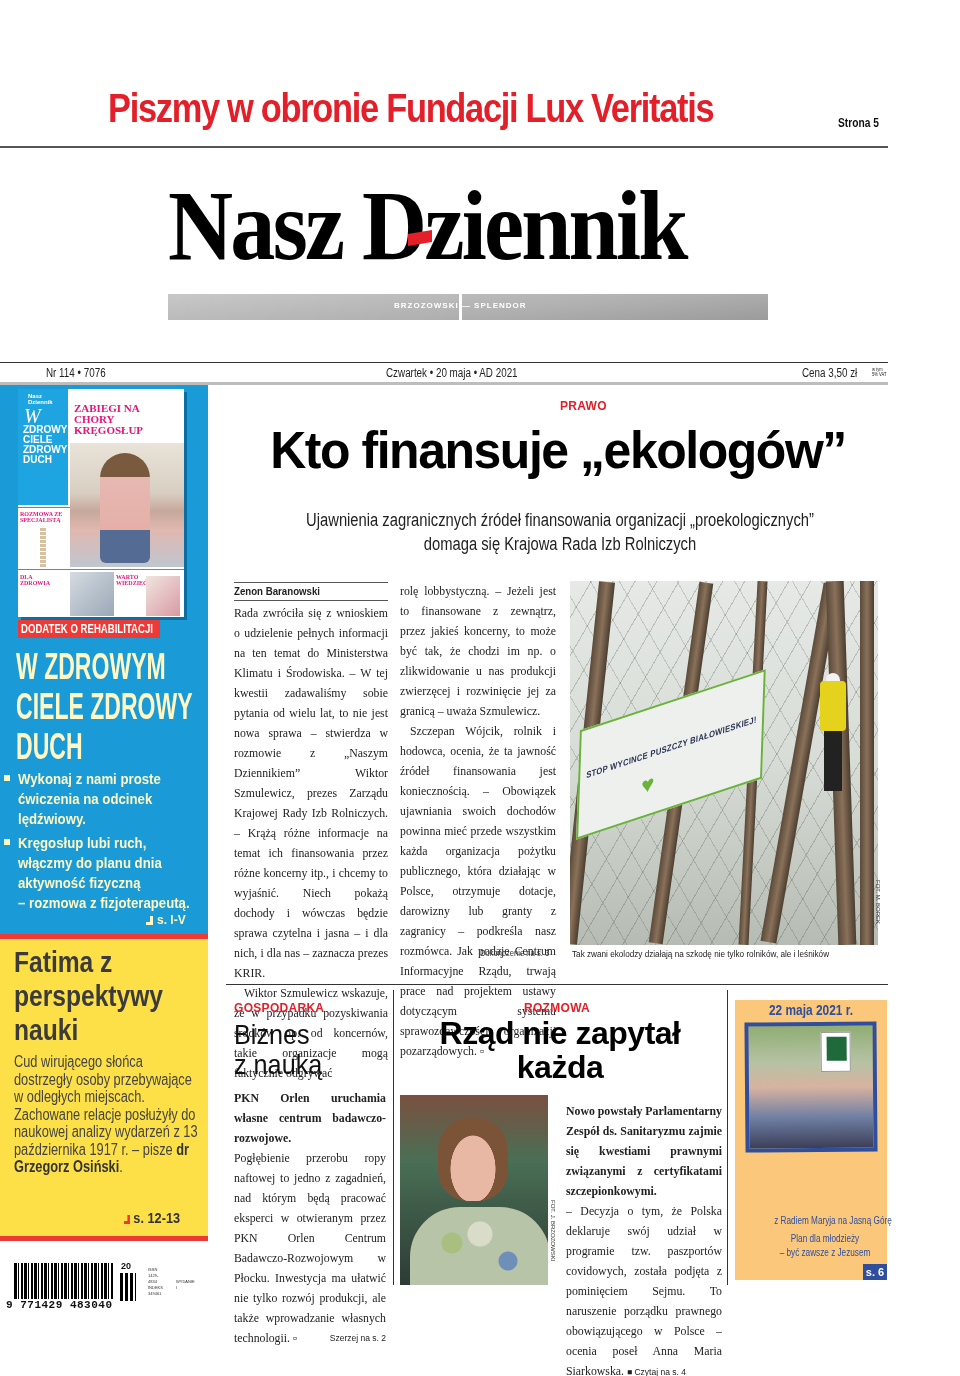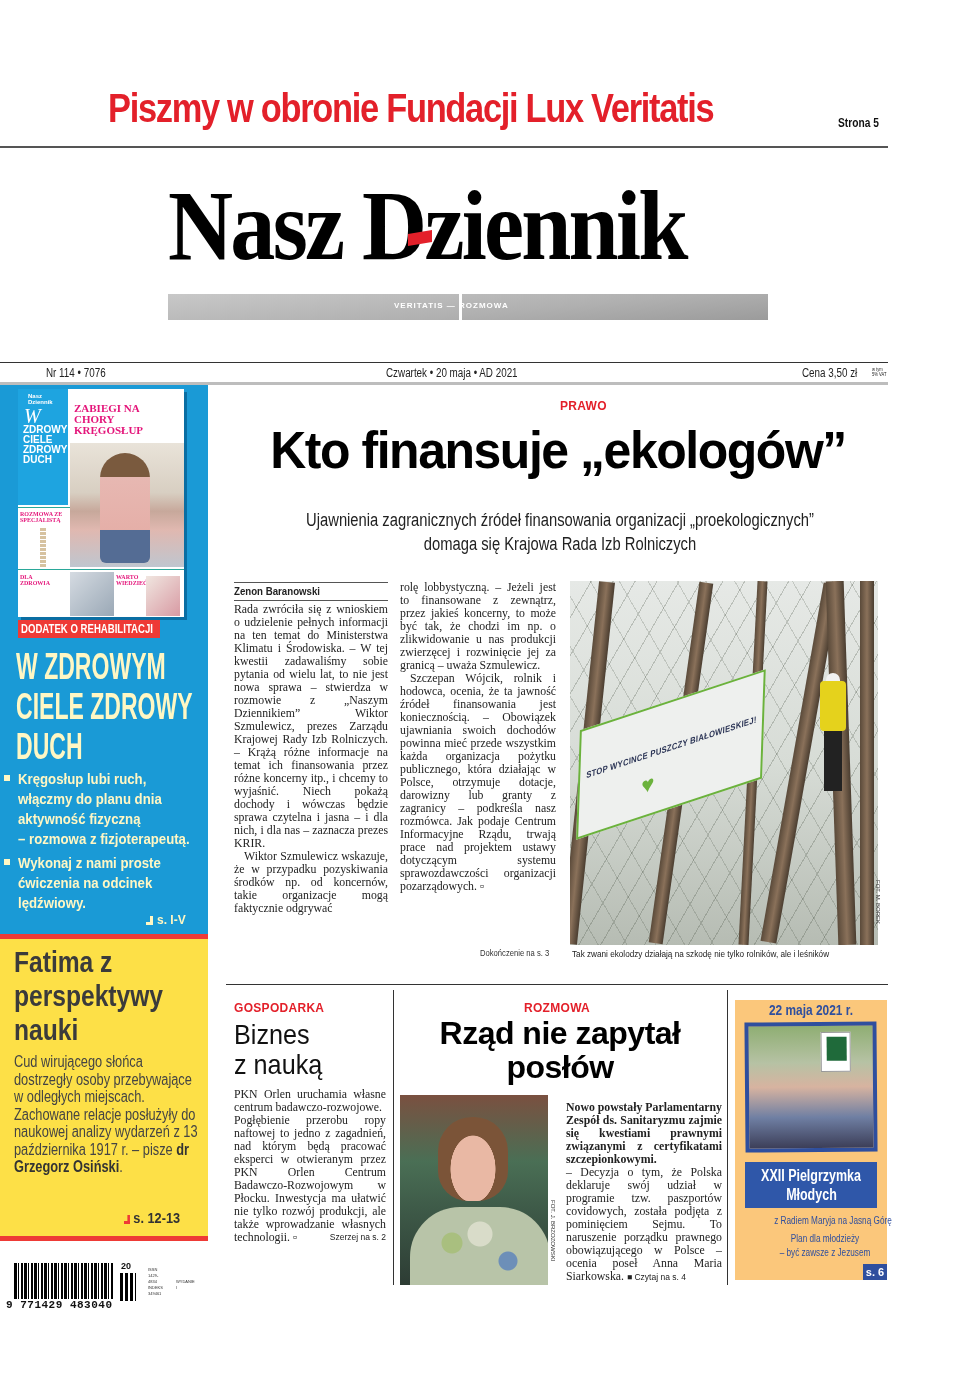--- a/index.html
+++ b/index.html
@@ -77,21 +77,21 @@
   .bar-small { position: absolute; left: 144px; top: 4px; font-size: 4px; line-height: 6px; color: #333; width: 16px; }
   .bar-small2 { position: absolute; left: 172px; top: 16px; font-size: 4px; line-height: 6px; color: #333; }
 
   
   .rubric { font-weight: bold; font-size: 12px; color: #e3202a; letter-spacing: 0.3px; }
   .lead-rubric { left: 560px; top: 399px; }
   .lead-title { left: 226px; top: 420px; width: 664px; text-align: center; font-weight: bold; font-size: 52px; line-height: 60px; letter-spacing: -1.5px; color: #000; transform: scaleX(0.96); transform-origin: center; }
   .lead-deck { left: 240px; top: 508px; width: 640px; text-align: center; font-size: 18px; line-height: 24px; color: #222; transform: scaleX(0.82); transform-origin: center; }
   .lead-deck span { display: block; white-space: nowrap; }
 
-  .col { font-family: "Liberation Serif", serif; font-size: 11.8px; line-height: 13px; color: #222; text-align: justify; hyphens: manual; }
+  .col { font-family: "Liberation Serif", serif; font-size: 11.8px; line-height: 20px; color: #222; text-align: justify; hyphens: manual; }
   .col p { text-indent: 10px; }
   .col p.noind { text-indent: 0; }
   .byline-rule { left: 234px; top: 582px; width: 154px; height: 1px; background: #555; }
   .byline { left: 234px; top: 585px; font-weight: bold; font-size: 11px; color: #222; transform: scaleX(0.88); transform-origin: left; }
   .byline-rule2 { left: 234px; top: 600px; width: 154px; height: 1px; background: #555; }
   .col1 { left: 234px; top: 603px; width: 154px; }
   .col2 { left: 400px; top: 581px; width: 156px; }
   .cont-note { left: 480px; top: 948px; font-size: 9px; color: #333; transform: scaleX(0.85); transform-origin: left; white-space: nowrap; }
 
   .photo-forest { left: 570px; top: 581px; width: 308px; height: 364px; background: linear-gradient(180deg, #e6e9e6 0%, #d7dcd6 50%, #b6bcb3 100%); overflow: hidden; }
@@ -110,21 +110,21 @@
   .lead-caption { left: 572px; top: 948px; font-size: 9.5px; color: #222; transform: scaleX(0.86); transform-origin: left; white-space: nowrap; }
 
   
   .lower-rule { left: 226px; top: 984px; width: 662px; height: 1px; background: #333; }
   .vrule1 { left: 393px; top: 990px; width: 1px; height: 295px; background: #333; }
   .vrule2 { left: 727px; top: 990px; width: 1px; height: 295px; background: #333; }
 
   .biz-rubric { left: 234px; top: 1001px; text-align: center; }
   .biz-title { left: 234px; top: 1020px; font-size: 28px; line-height: 30px; color: #111; transform: scaleX(0.9); transform-origin: left; }
   .biz-body { left: 234px; top: 1088px; width: 152px; }
-  .biz-body .lede { font-weight: normal; text-indent: 0; }
+  .biz-body .lede { font-weight: bold; text-indent: 0; }
   .ref-inline { font-family: "Liberation Sans", sans-serif; font-size: 8.5px; float: right; }
 
   .int-rubric { left: 524px; top: 1001px; }
   .int-title { left: 400px; top: 1016px; width: 320px; text-align: center; font-weight: bold; font-size: 32px; line-height: 34px; color: #000; letter-spacing: -0.5px; }
   .int-photo { left: 400px; top: 1095px; width: 148px; height: 190px; background: linear-gradient(180deg, #7a5040 0%, #4a6f55 35%, #3e5a48 60%, #2d3c34 100%); overflow: hidden; }
   .int-face { position: absolute; left: 38px; top: 22px; width: 70px; height: 84px; border-radius: 34px 34px 30px 30px; background: radial-gradient(ellipse at 50% 62%, #e9b8a4 0 45%, #7b5438 46%); }
   .int-dress { position: absolute; left: 10px; top: 112px; width: 140px; height: 90px; border-radius: 50px 50px 0 0; background: radial-gradient(circle at 30% 40%, #a9bf7f 0 10px, transparent 11px), radial-gradient(circle at 70% 60%, #6d8fb8 0 9px, transparent 10px), radial-gradient(circle at 50% 30%, #d9dcc9 0 12px, transparent 13px), #b8c4a8; }
   .int-credit { left: 556px; top: 1200px; font-size: 6px; color: #333; transform: rotate(90deg); transform-origin: left top; white-space: nowrap; }
   .int-body { left: 566px; top: 1094px; width: 156px; margin-top: 7px; }
   .int-body .lede { font-weight: bold; text-indent: 0; }
@@ -149,21 +149,21 @@
 </div>
 <div class="abs top-rule"></div>
 
 <div class="abs masthead">
   <div class="mast-title">Nasz Dziennik</div>
   <div class="mast-red"></div>
 </div>
 <div class="abs motto-bar">
   <div class="light"></div>
   <div class="motto-split"></div>
-  <div class="motto-text">VERITATIS — ROZMOWA</div>
+  <div class="motto-text">BRZOZOWSKI — SPLENDOR</div>
 </div>
 
 <div class="abs info-rule-top"></div>
 <div class="abs info-bar">
   <span style="left:46px">Nr 114 • 7076</span>
   <span style="left:386px">Czwartek • 20 maja • AD 2021</span>
   <span style="left:802px">Cena 3,50 zł</span>
   <span style="left:872px; top:3px; font-size:5px; line-height:5px; width:20px; white-space:normal;">w tym 5% VAT</span>
 </div>
 <div class="abs info-rule-bot"></div>
@@ -187,24 +187,24 @@
       <div class="a" style="width:40px">DLA ZDROWIA</div>
       <div class="img1"></div>
       <div class="b" style="width:30px">WARTO WIEDZIEĆ</div>
       <div class="img2"></div>
     </div>
   </div>
   <div class="supp-tag"><span>DODATEK O REHABILITACJI</span></div>
   <div class="supp-title">W ZDROWYM CIELE ZDROWY DUCH</div>
   <ul class="supp-list">
     <li>
-      <span>Kręgosłup lubi ruch,</span><br><span>włączmy do planu dnia</span><br><span>aktywność fizyczną</span><br><span>– rozmowa z fizjoterapeutą.</span>
+      <span>Wykonaj z nami proste</span><br><span>ćwiczenia na odcinek</span><br><span>lędźwiowy.</span>
     </li>
     <li>
-      <span>Wykonaj z nami proste</span><br><span>ćwiczenia na odcinek</span><br><span>lędźwiowy.</span>
+      <span>Kręgosłup lubi ruch,</span><br><span>włączmy do planu dnia</span><br><span>aktywność fizyczną</span><br><span>– rozmowa z fizjoterapeutą.</span>
     </li>
   </ul>
   <div class="supp-ref"><i class="corner-mark"></i><span>s. I-V</span></div>
 </div>
 <div class="abs supp-bottom-rule"></div>
 
 <div class="abs fatima">
   <div class="fatima-title">Fatima z perspektywy nauki</div>
   <div class="fatima-body">
     <span>Cud wirującego słońca dostrzegły osoby przebywające w odległych miejscach. Zachowane relacje posłużyły do naukowej analizy wydarzeń z 13 października 1917 r. – pisze</span> <b>dr Grzegorz Osiński</b><span>.</span>
@@ -271,39 +271,36 @@
 <div class="abs biz-title">
   <span>Biznes</span><br><span>z nauką</span>
 </div>
 <div class="abs col biz-body">
   <p class="lede">PKN Orlen uruchamia własne centrum badawczo-rozwojowe.</p>
   <p class="noind"><span>Pogłębienie przerobu ropy naftowej to jedno z zagadnień, nad którym będą pracować eksperci w otwieranym przez PKN Orlen Centrum Badawczo-Rozwojowym w Płocku. Inwestycja ma ułatwić nie tylko rozwój produkcji, ale także wprowadzanie własnych technologii. ▫</span><span class="ref-inline">Szerzej na s. 2</span></p>
 </div>
 
 <div class="abs rubric int-rubric">ROZMOWA</div>
 <div class="abs int-title">
-  <span>Rząd nie zapytał</span><br><span>posłów</span>
+  <span>Rząd nie zapytał</span><br><span>każda</span>
 </div>
 <div class="abs int-photo">
   <div class="int-face"></div>
   <div class="int-dress"></div>
 </div>
 <div class="abs int-credit">FOT. J. BRZOZOWSKI</div>
 <div class="abs col int-body">
   <p class="lede">Nowo powstały Parlamentarny Zespół ds. Sanitaryzmu zajmie się kwestiami prawnymi związanymi z certyfikatami szczepionkowymi.</p>
   <p class="noind"><span>– Decyzja o tym, że Polska deklaruje swój udział w programie tzw. paszportów covidowych, została podjęta z pominięciem Sejmu. To naruszenie porządku prawnego obowiązującego w Polsce – ocenia poseł Anna Maria Siarkowska.</span> <span class="ref-inline" style="float:none">■ Czytaj na s. 4</span></p>
 </div>
 
 <div class="abs pilgrim">
   <div class="pil-date">22 maja 2021 r.</div>
   <div class="pil-photo">
     <div class="pil-icon"></div>
   </div>
-  <div class="pil-box">
-    <span>XXII Pielgrzymka</span><br><span>Młodych</span>
-  </div>
   <div class="pil-sub">
     <span>z Radiem Maryja na Jasną Górę</span>
     <span style="margin-top:4px">Plan dla młodzieży</span>
     <span>– być zawsze z Jezusem</span>
   </div>
   <div class="pil-ref">s. 6</div>
 </div>
 
 </body></html>

